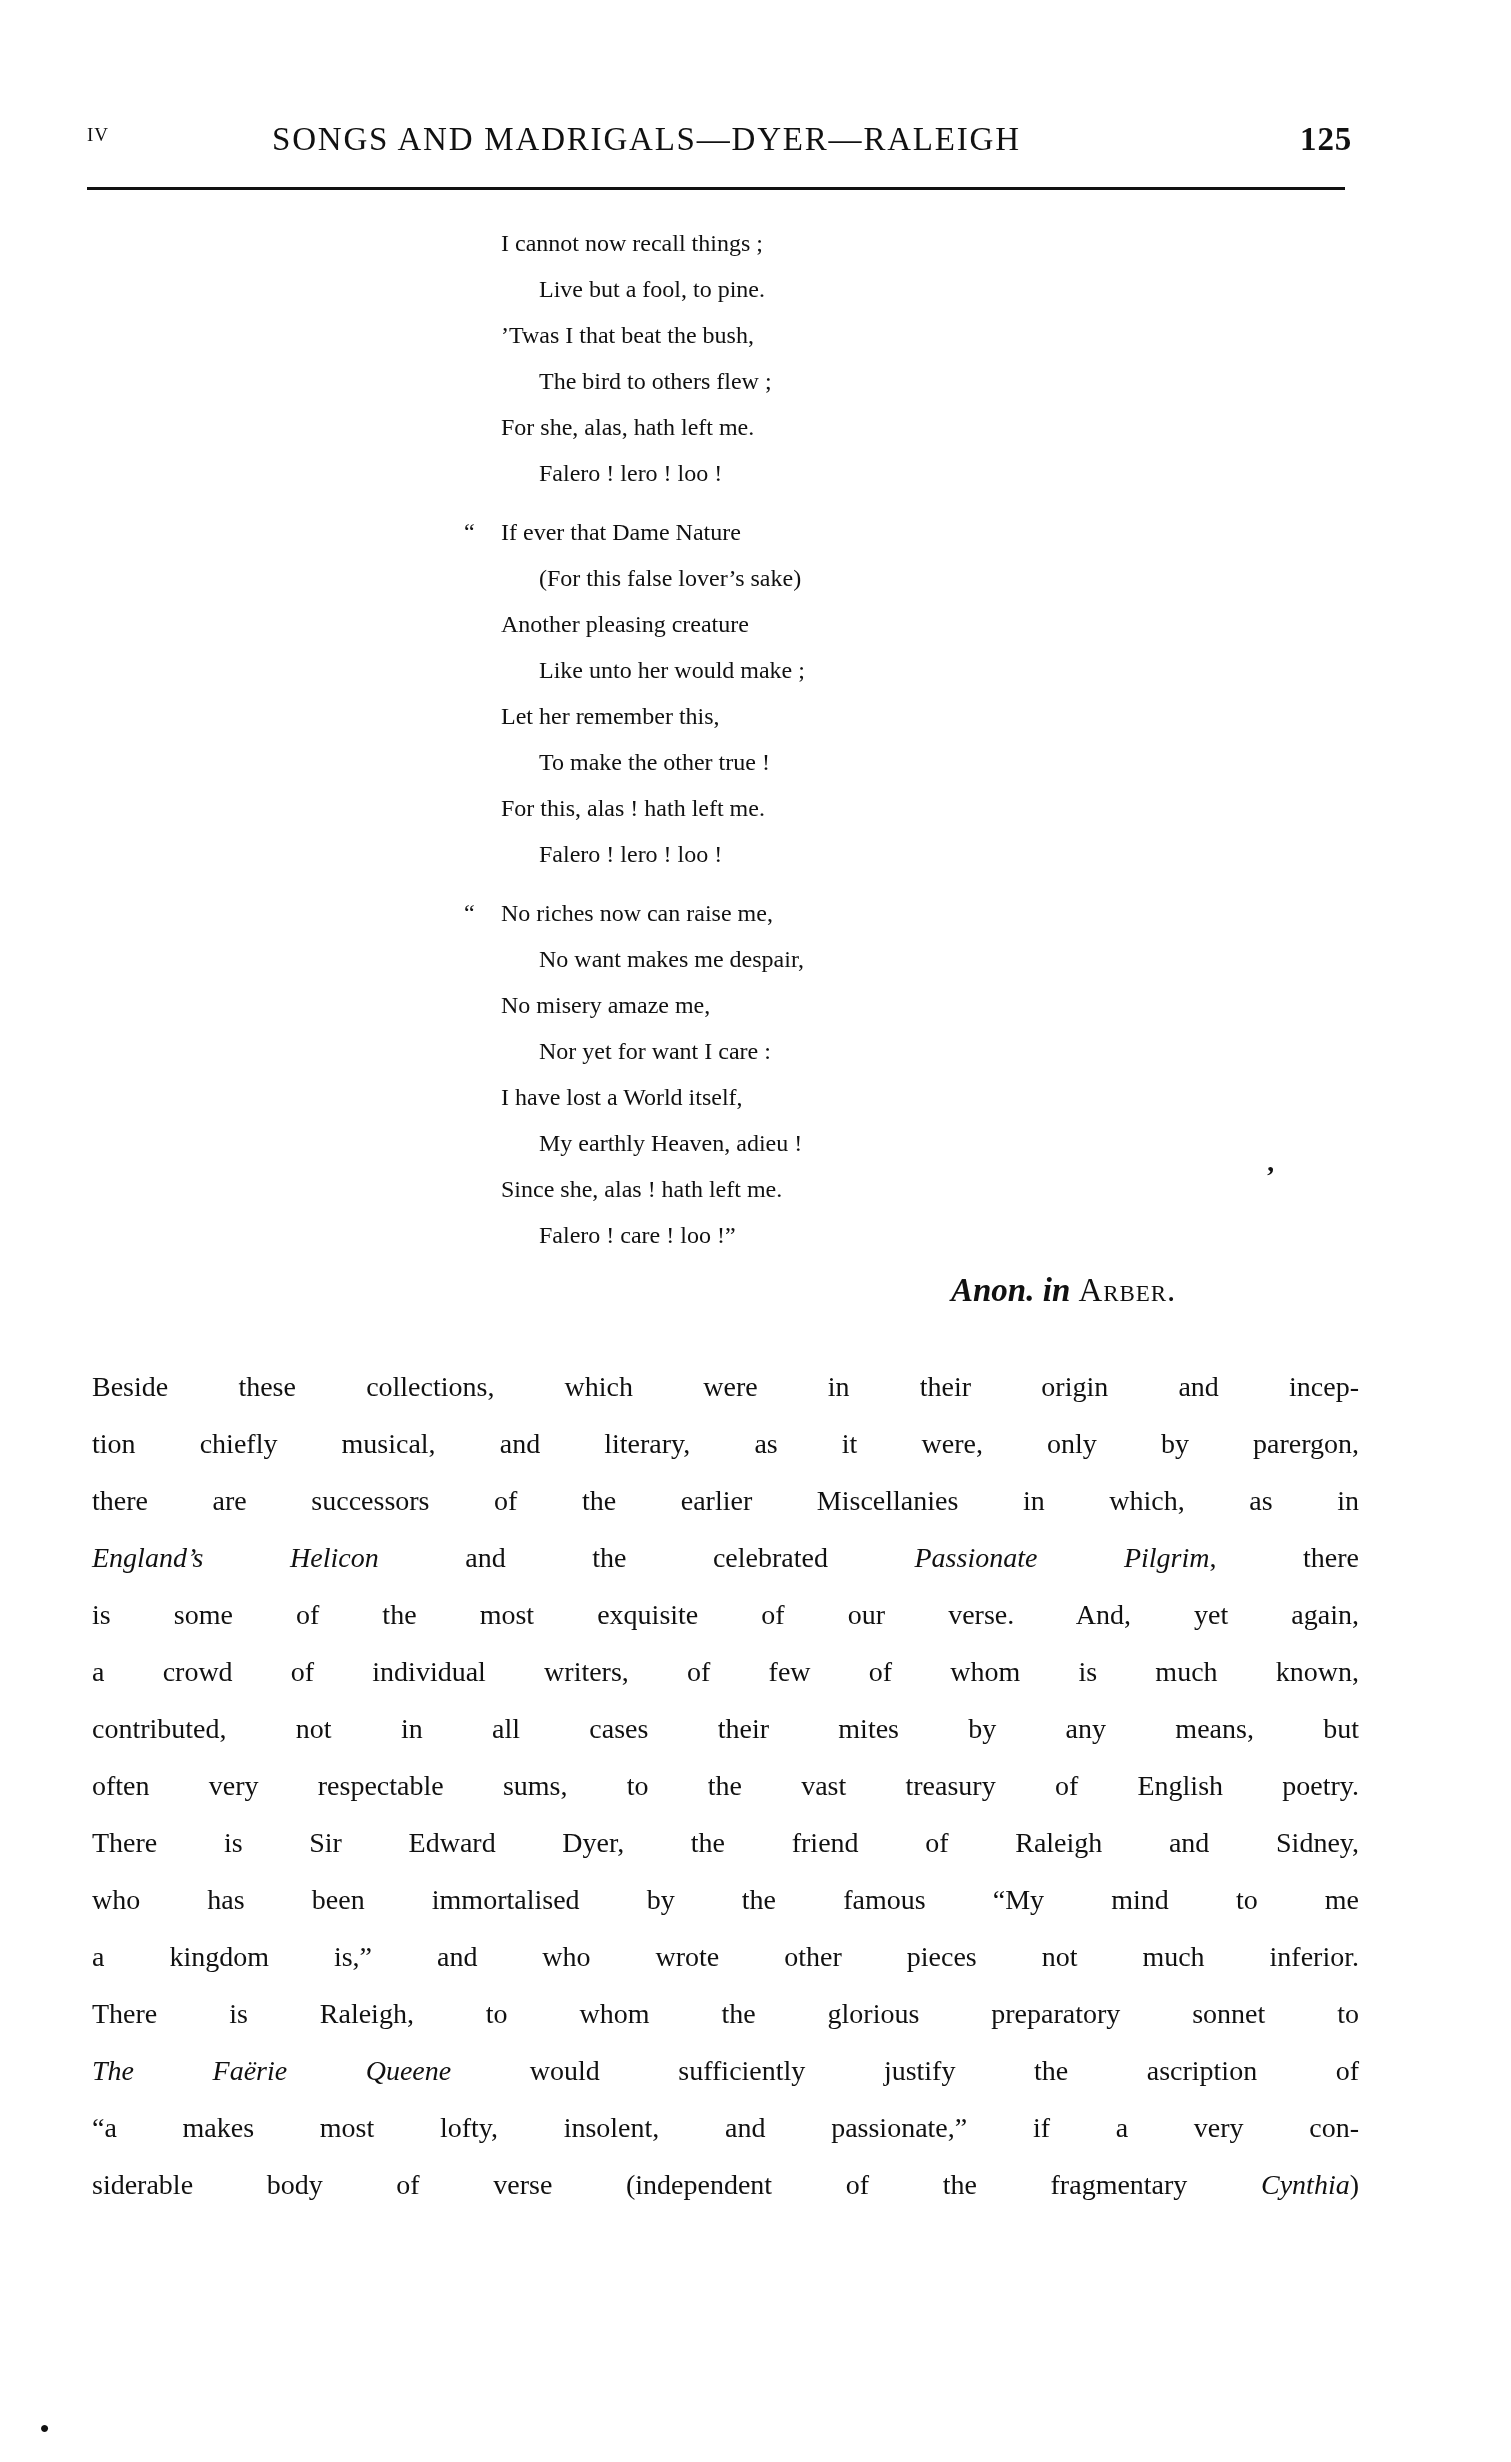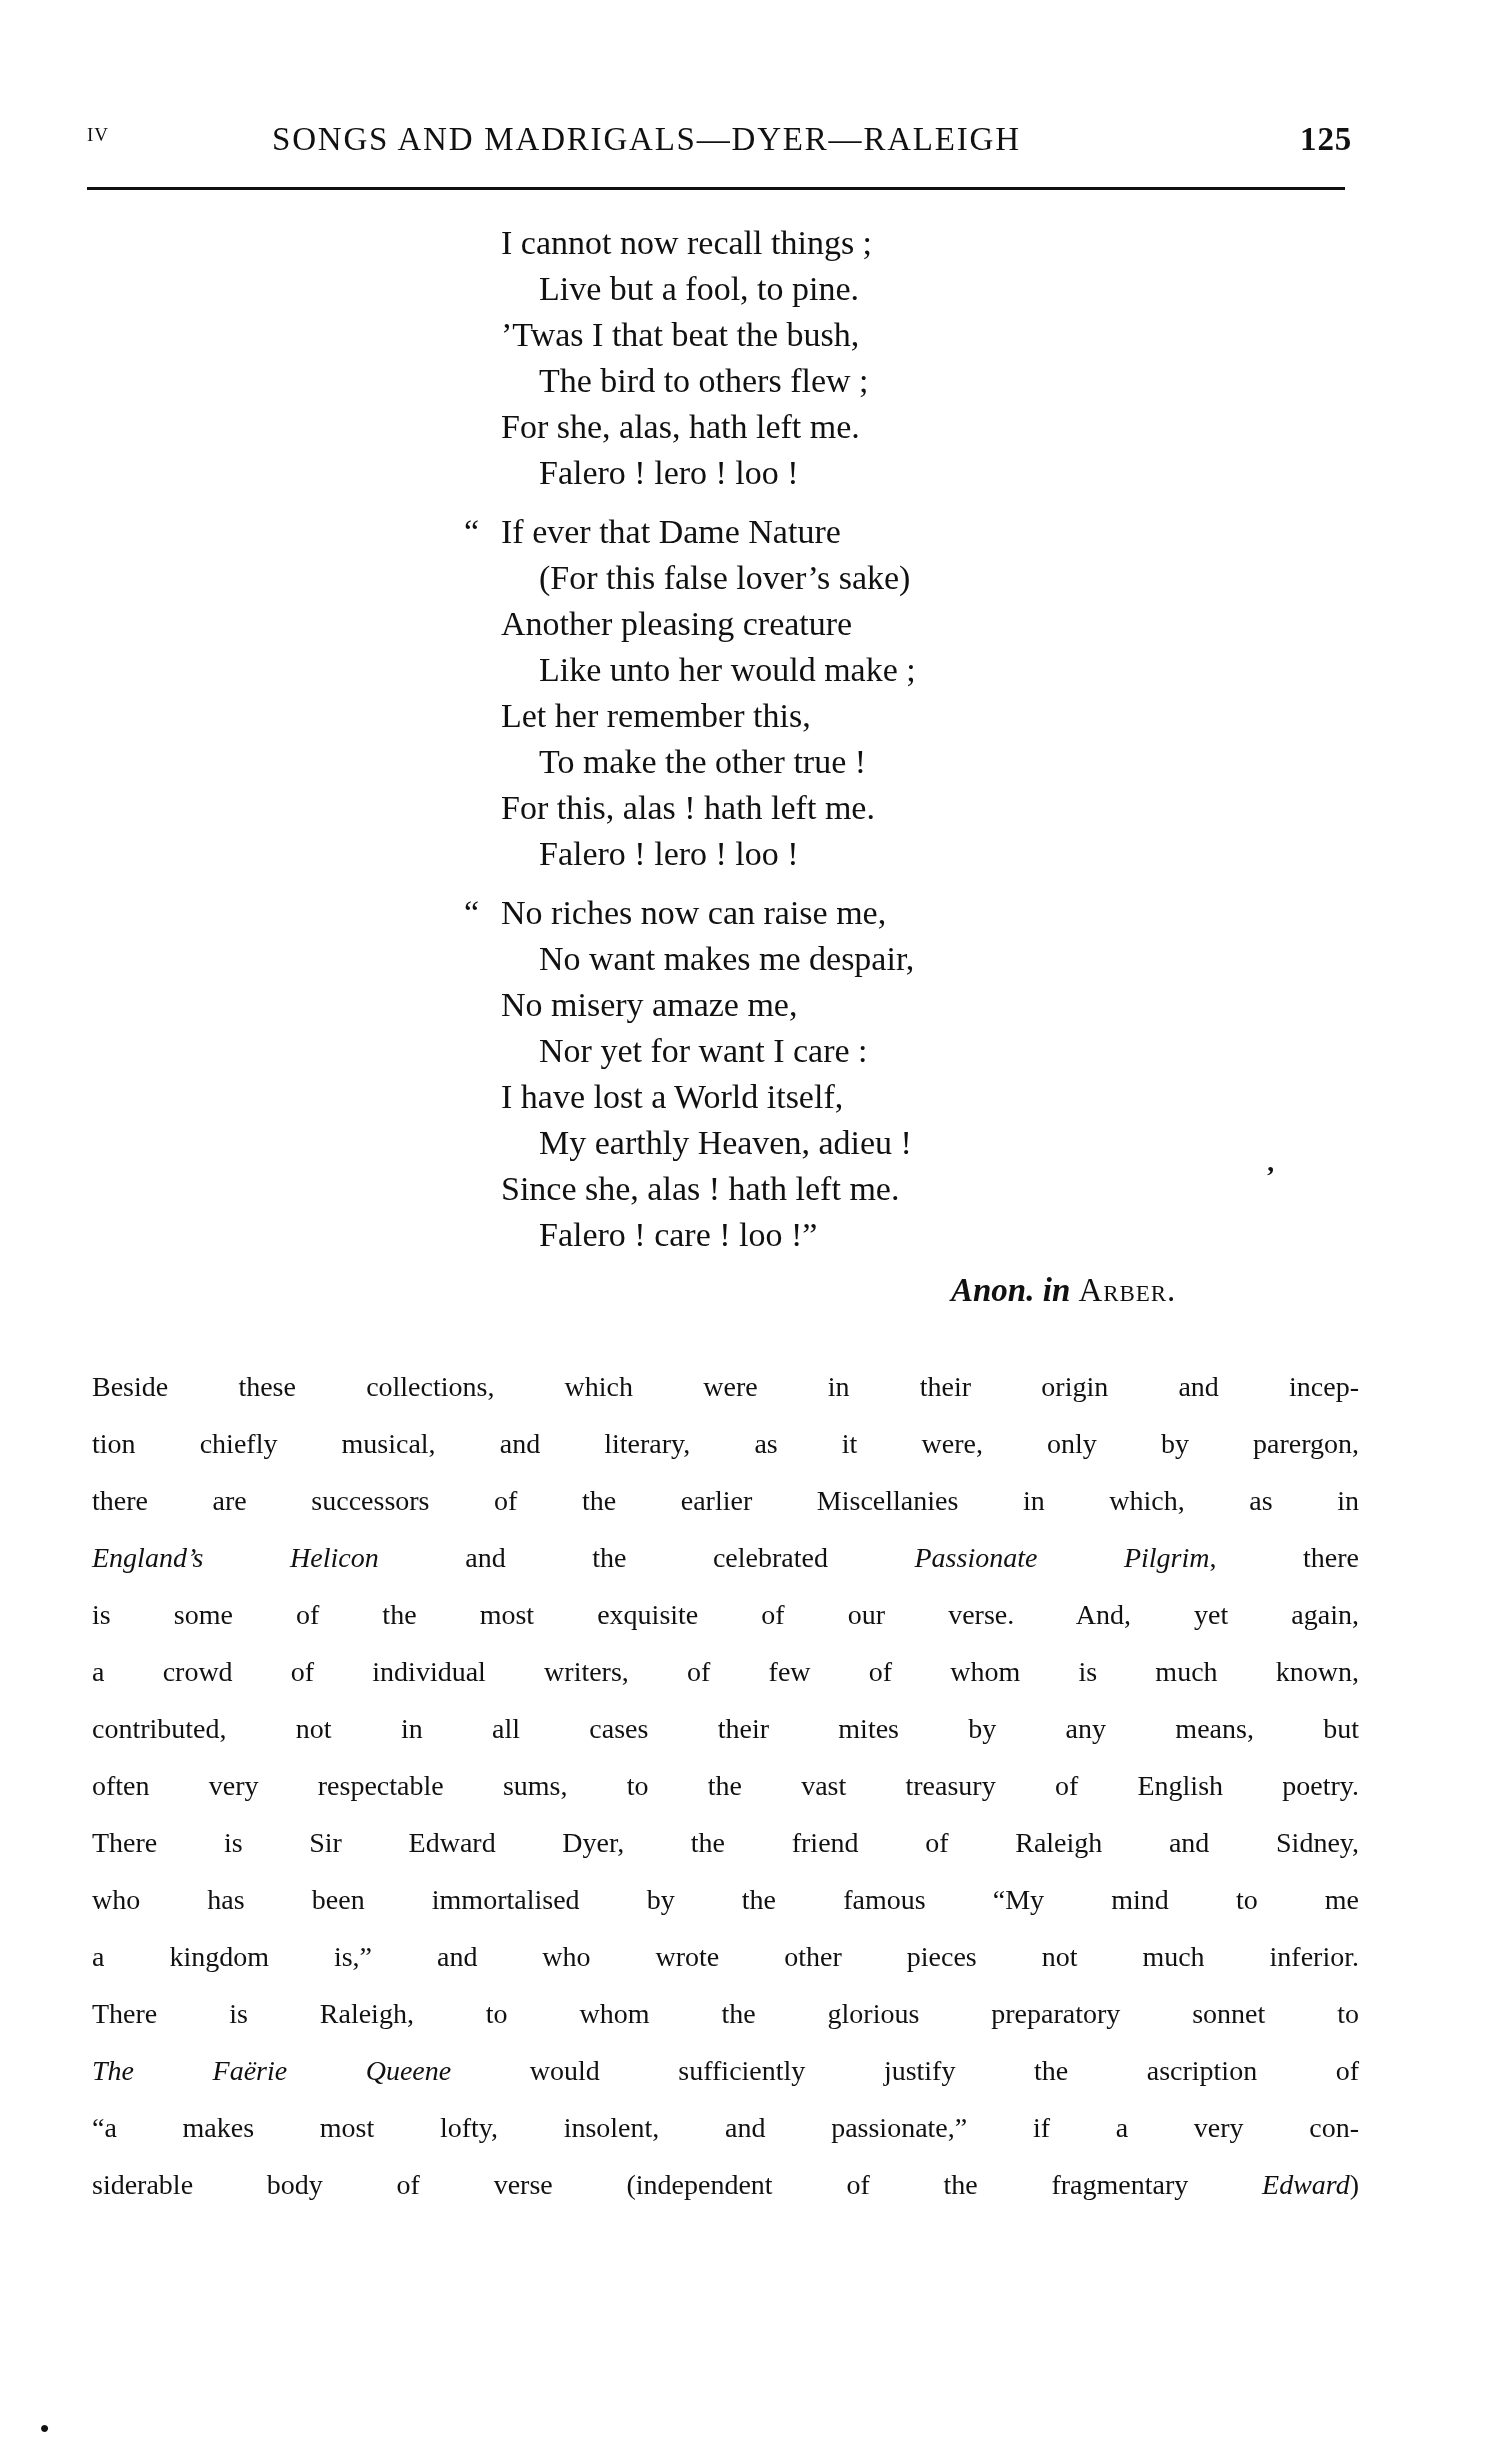--- a/index.html
+++ b/index.html
@@ -48,21 +48,21 @@
       top: 187px;
       left: 87px;
       width: 1258px;
       height: 2.7px;
       background: #111111;
     }
     .poem {
       position: absolute;
       top: 220px;
       left: 501px;
-      font-size: 34px;
+      font-size: 24px;
       line-height: 46px;
     }
     .stanza {
       margin: 0;
       padding: 0;
     }
     .stanza + .stanza {
       margin-top: 13px;
     }
     .verse-line {
@@ -183,15 +183,15 @@
     <span class="prose-line"><span>is some of the most exquisite of our verse.  And, yet again,</span></span>
     <span class="prose-line"><span>a crowd of individual writers, of few of whom is much known,</span></span>
     <span class="prose-line"><span>contributed, not in all cases their mites by any means, but</span></span>
     <span class="prose-line"><span>often very respectable sums, to the vast treasury of English poetry.</span></span>
     <span class="prose-line"><span>There is Sir Edward Dyer, the friend of Raleigh and Sidney,</span></span>
     <span class="prose-line"><span>who has been immortalised by the famous “My mind to me</span></span>
     <span class="prose-line"><span>a kingdom is,” and who wrote other pieces not much inferior.</span></span>
     <span class="prose-line"><span>There is Raleigh, to whom the glorious preparatory sonnet to</span></span>
     <span class="prose-line"><span class="it">The Faërie Queene</span><span> would sufficiently justify the ascription of</span></span>
     <span class="prose-line"><span>“a makes most lofty, insolent, and passionate,” if a very con-</span></span>
-    <span class="prose-line"><span>siderable body of verse (independent of the fragmentary </span><span class="it">Edward</span><span>)</span></span>
+    <span class="prose-line"><span>siderable body of verse (independent of the fragmentary </span><span class="it">Cynthia</span><span>)</span></span>
   </section>
 
 
 </body></html>

